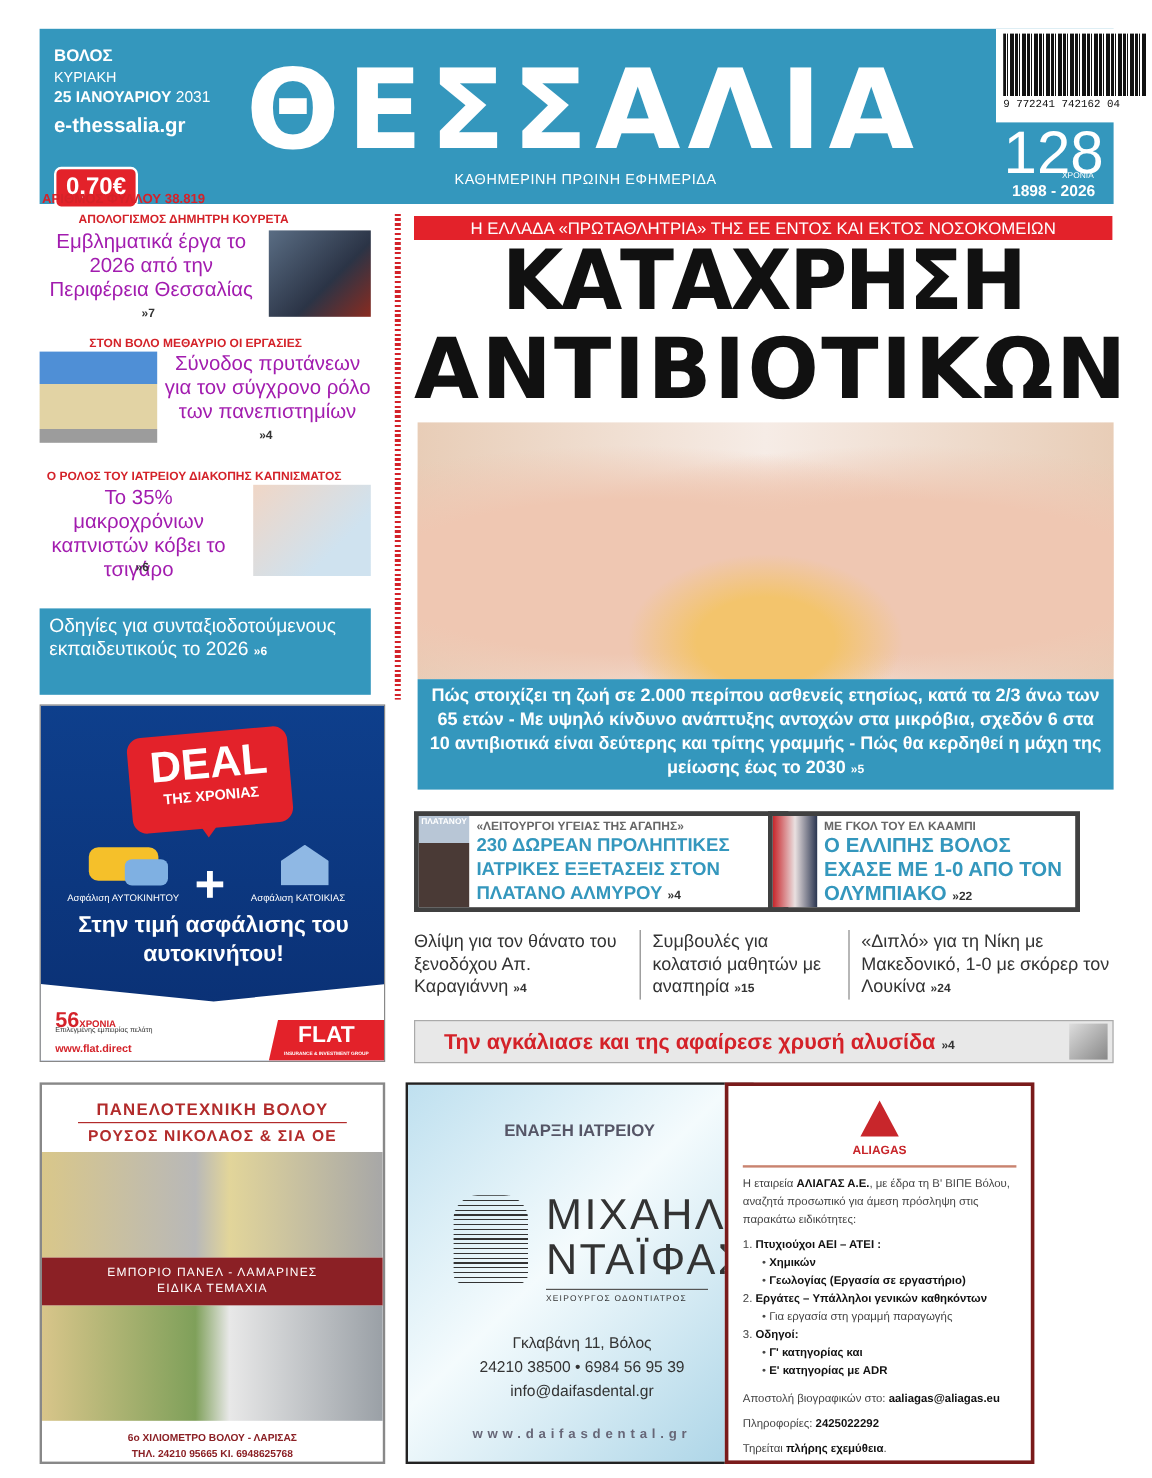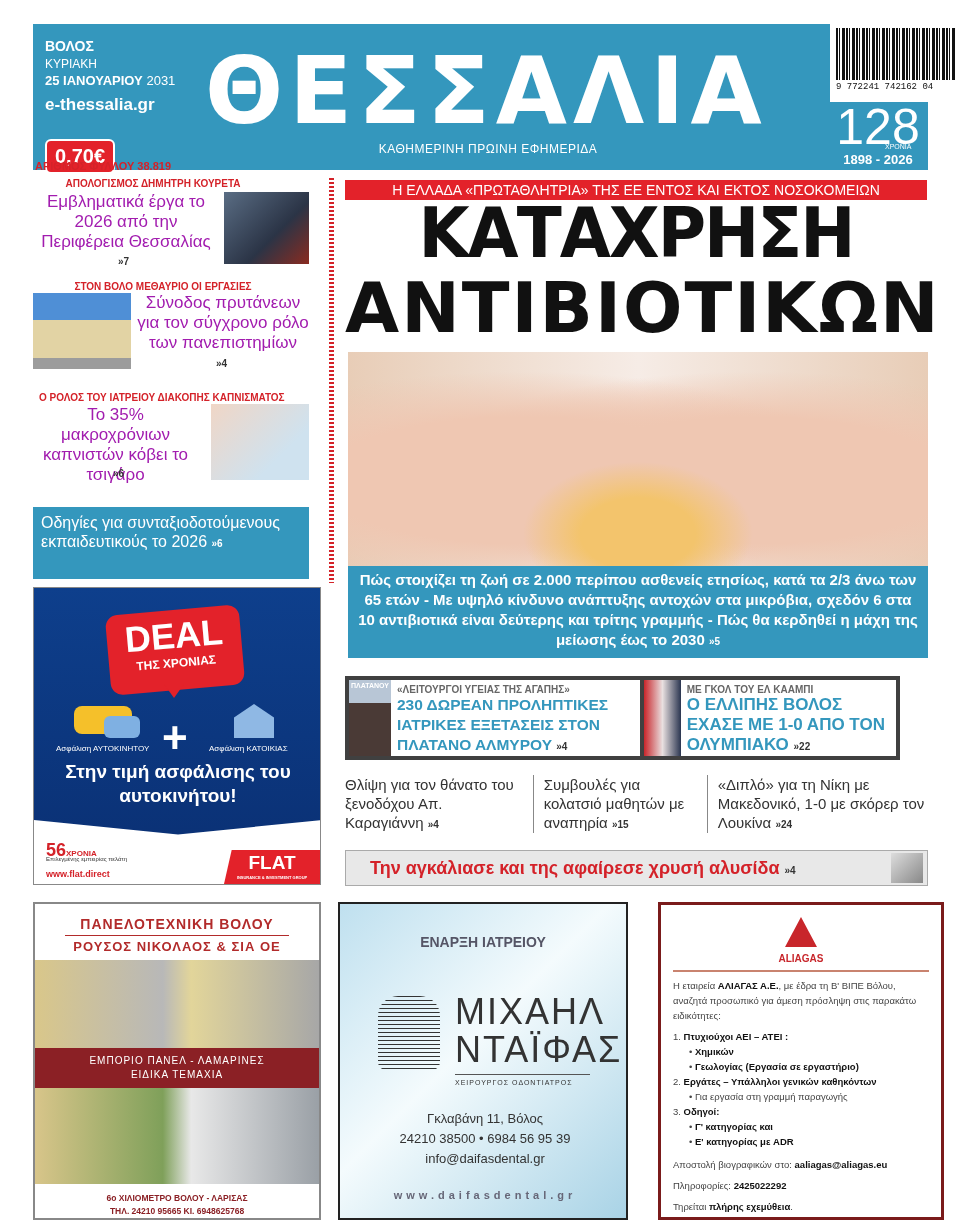--- a/index.html
+++ b/index.html
@@ -61,21 +61,21 @@
 .sub-box .txt{padding:4px 6px}
 .sub-kicker{font-size:10px;font-weight:bold;color:#666}
 .sub-title{font-size:17px;font-weight:bold;color:#3497bd;line-height:20px}
 .brief{font-size:15px;line-height:19px;color:#333}
 .vsep{width:1px;background:#888;height:58px}
 #chain-bar{left:345px;top:850px;width:583px;height:36px;background:#e8e8e8;border:1px solid #aaa;color:#d42229;font-weight:bold;font-size:18px;line-height:34px;padding-left:24px}
 
 #ad-panel{left:33px;top:902px;width:288px;height:318px;border:2px solid #888;background:#fff;overflow:hidden}
 .panel-red{color:#b22b2b;font-weight:bold;letter-spacing:1px;text-align:center}
 #ad-dental{left:338px;top:902px;width:290px;height:318px;border:2px solid #222;background:linear-gradient(135deg,#bfe0ef,#f4fbfd 45%,#a9d3e6)}
-#ad-aliagas{left:658px;top:902px;width:286px;height:318px;border:3px solid #7a1b1b;background:#fff;padding:6px 12px;font-size:9.5px;color:#444;line-height:15px}
+#ad-aliagas{left:604px;top:902px;width:258px;height:318px;border:3px solid #7a1b1b;background:#fff;padding:6px 12px;font-size:9.5px;color:#444;line-height:15px}
 #ad-aliagas b{color:#111}
 #ad-aliagas ul{list-style:none}
 </style>
 </head>
 <body>
 
 <div id="masthead" class="abs">
   <div id="mh-left" class="abs">
     <span id="mh-city">ΒΟΛΟΣ</span>
     <span id="mh-day">ΚΥΡΙΑΚΗ</span>

